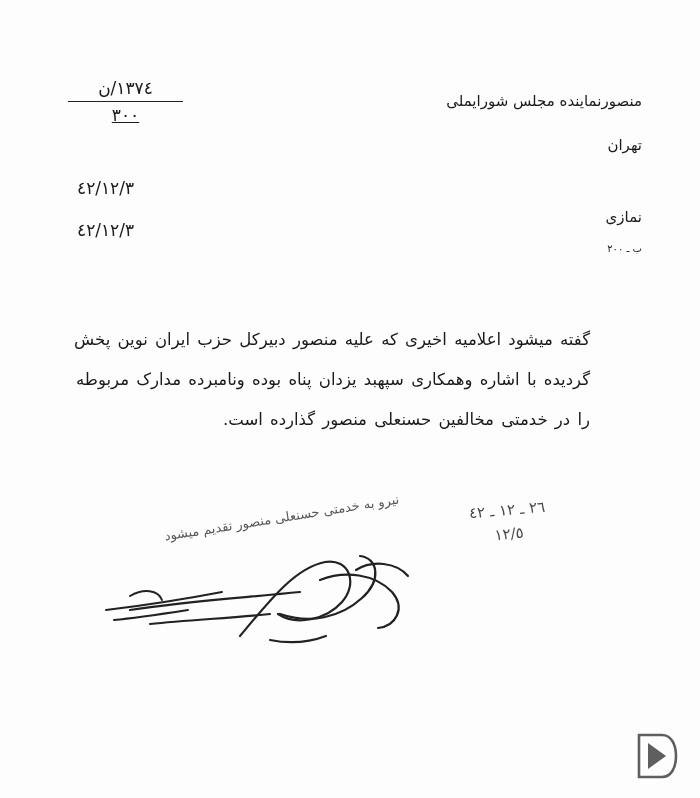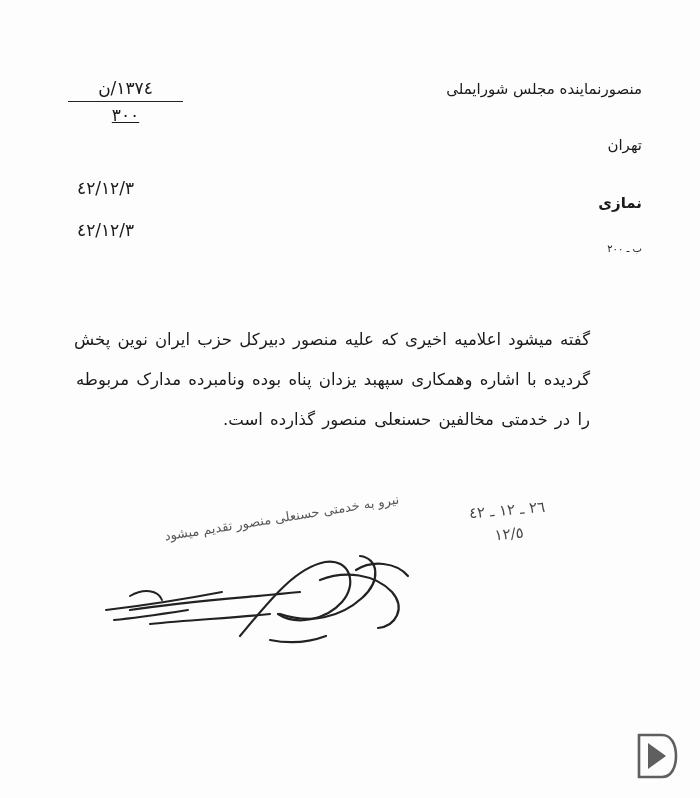--- a/index.html
+++ b/index.html
@@ -58,23 +58,23 @@
   .date-2 { top: 220px; }
 
   .addressee {
     position: absolute;
     right: 58px;
     text-align: right;
     direction: rtl;
     font-size: 15px;
     font-family: "DejaVu Sans", sans-serif;
   }
-  .addr-1 { top: 80px; letter-spacing: 0.5px; }
+  .addr-1 { top: 92px; letter-spacing: 0.5px; }
   .addr-2 { top: 136px; }
-  .addr-3 { top: 194px; font-weight: bold; }
+  .addr-3 { top: 208px; }
   .addr-4 { top: 243px; font-size: 10px; letter-spacing: 1px; }
 
   
   .body-text {
     position: absolute;
     right: 110px;
     left: 78px;
     top: 320px;
     direction: rtl;
     text-align: right;

